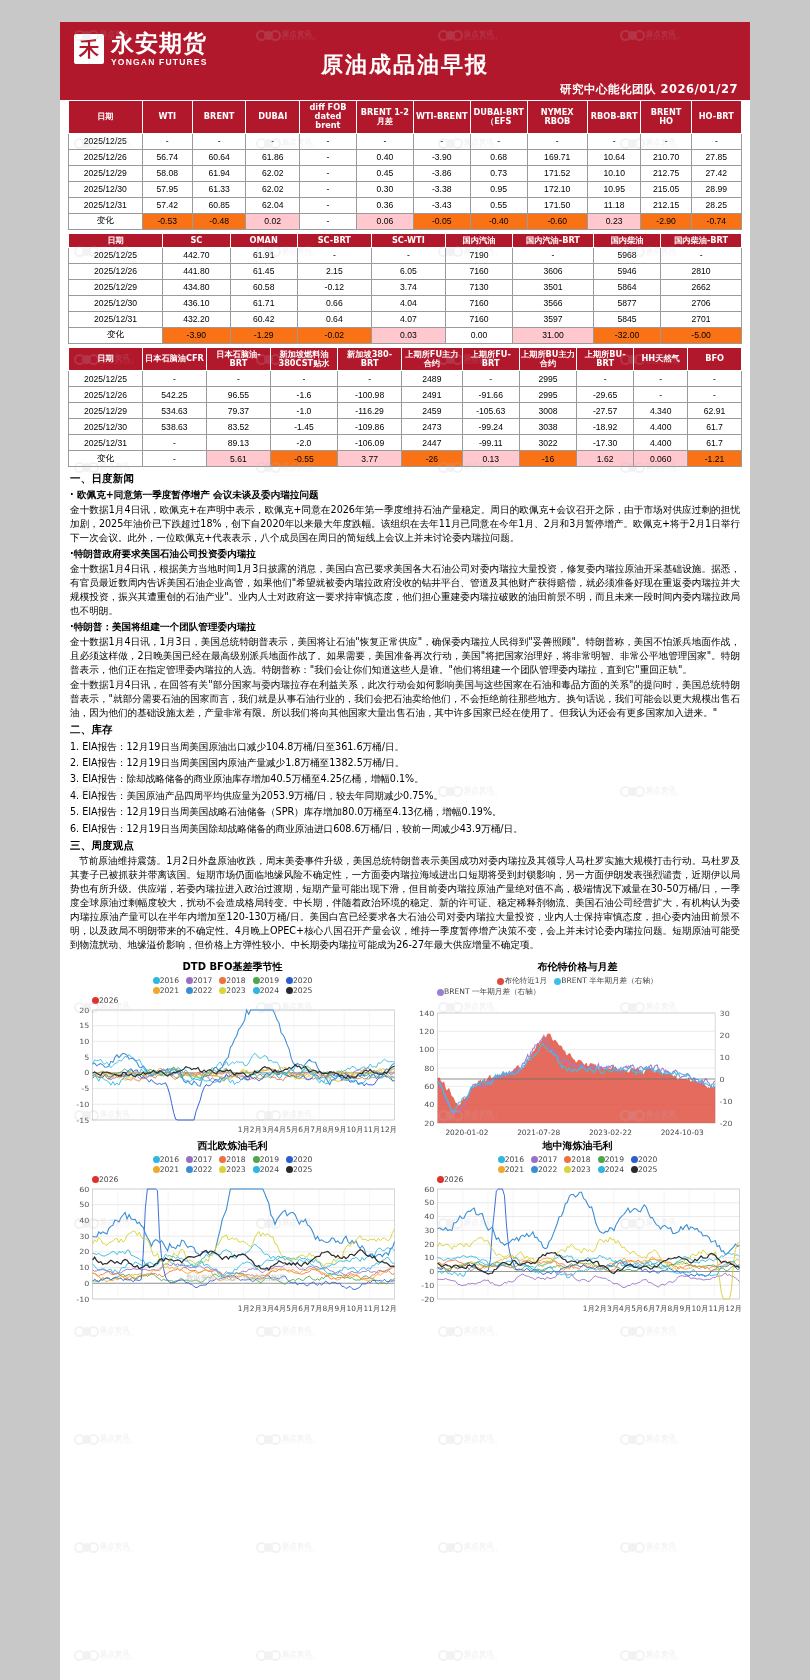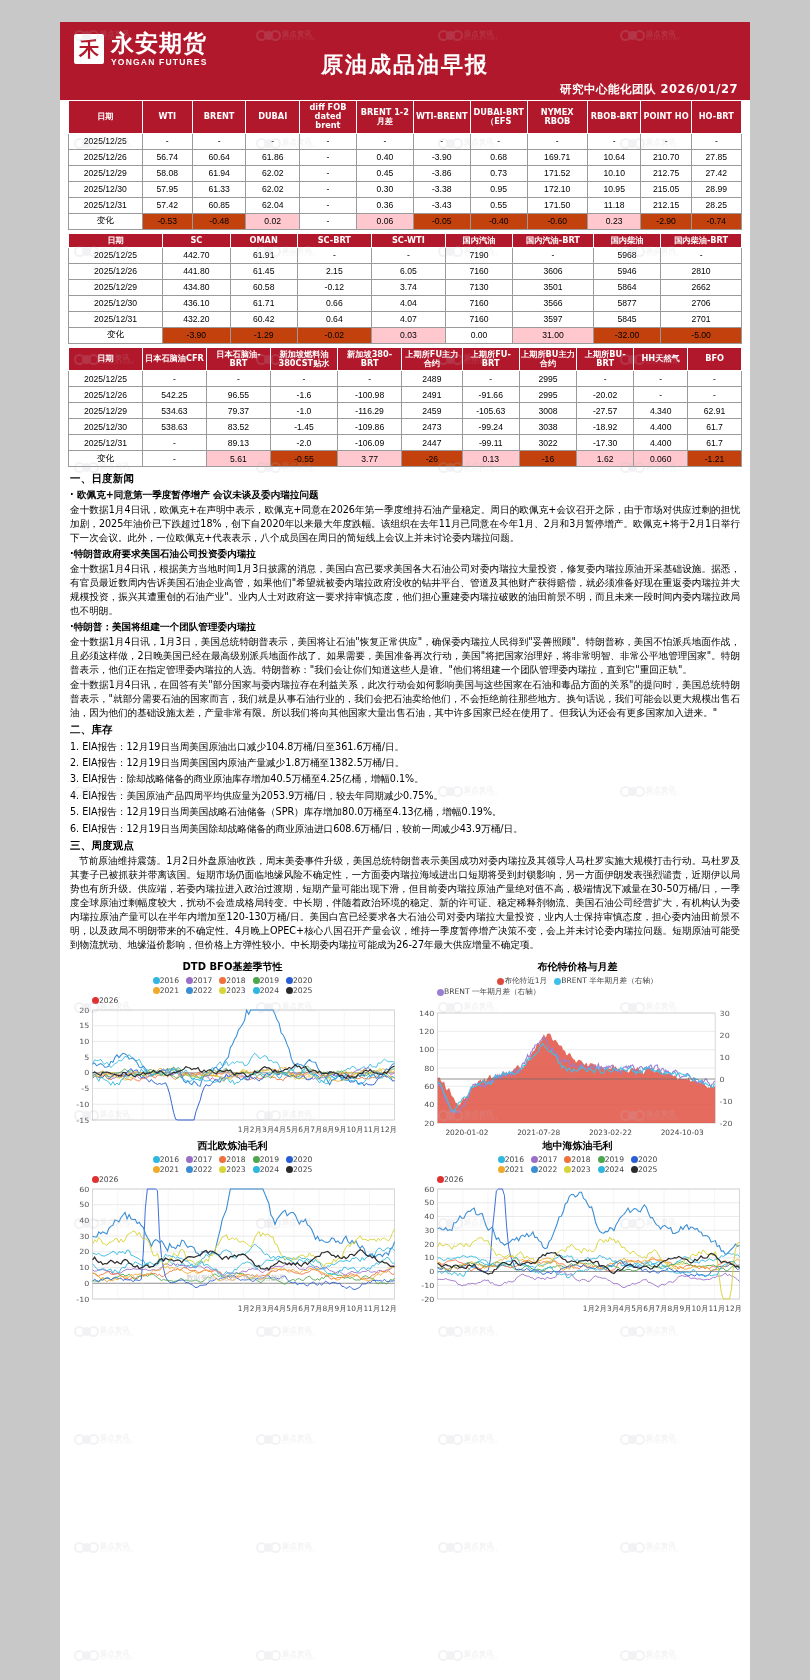--- a/index.html
+++ b/index.html
@@ -58,21 +58,21 @@
     background:#b2182b;color:#fff;font-size:8.2px;font-weight:700;
     border:1px solid #ffffff;padding:2px 1px;line-height:1.12;
     text-align:center;vertical-align:middle;
     font-family:"DejaVu Sans",sans-serif;
   }
   table.dt td{
     border:1px solid #9a9a9a;font-size:8.6px;color:#000;
     text-align:center;padding:1px 1px;height:13px;
     font-family:"Liberation Sans",sans-serif;
   }
-  td.g{background:#c2410c;color:#006100;}
+  td.g{background:#f97316;color:#006100;}
   td.r{background:#ffc7ce;color:#9c0006;}
   td.chg-label{font-family:"DejaVu Sans",sans-serif;font-size:8.6px;}
   .tbl-gap{height:3px;}
 
   
   .content{padding:2px 10px 0 10px;}
   .h2{
     font-size:10.5px;font-weight:700;color:#000;margin:3px 0 1px 0;
     font-family:"DejaVu Sans",sans-serif;letter-spacing:.2px;
   }
@@ -151,21 +151,21 @@
           <th>日期</th>
           <th>WTI</th>
           <th>BRENT</th>
           <th>DUBAI</th>
           <th>diff FOB dated brent</th>
           <th>BRENT 1-2月差</th>
           <th>WTI-BRENT</th>
           <th>DUBAI-BRT（EFS</th>
           <th>NYMEX RBOB</th>
           <th>RBOB-BRT</th>
-          <th>POINT HO</th>
+          <th>BRENT HO</th>
           <th>HO-BRT</th>
         </tr>
       </thead>
     <tbody id="t1b">
         <tr>
           <td>2025/12/25</td>
           <td>-</td>
           <td>-</td>
           <td>-</td>
           <td>-</td>
@@ -392,21 +392,21 @@
         </tr>
         <tr>
           <td>2025/12/26</td>
           <td>542.25</td>
           <td>96.55</td>
           <td>-1.6</td>
           <td>-100.98</td>
           <td>2491</td>
           <td>-91.66</td>
           <td>2995</td>
-          <td>-20.02</td>
+          <td>-29.65</td>
           <td>-</td>
           <td>-</td>
         </tr>
         <tr>
           <td>2025/12/29</td>
           <td>534.63</td>
           <td>79.37</td>
           <td>-1.0</td>
           <td>-116.29</td>
           <td>2459</td>

